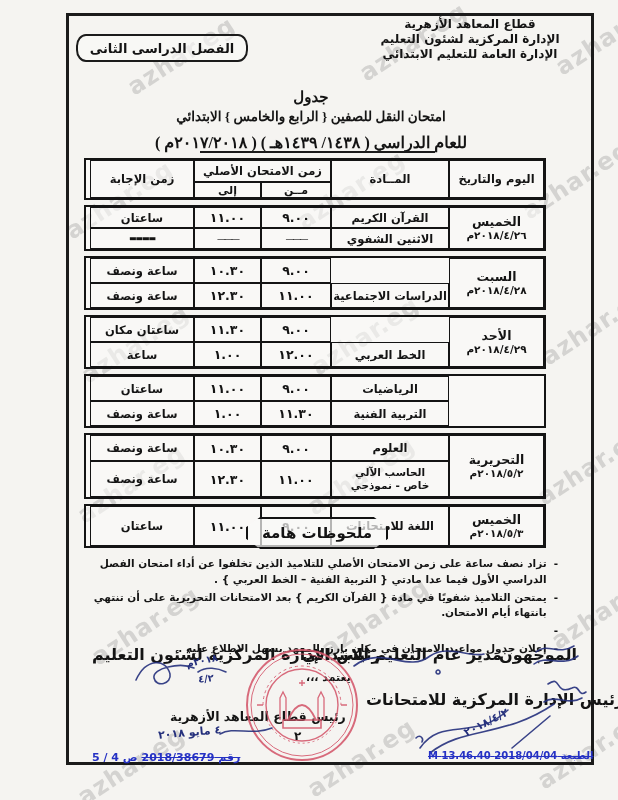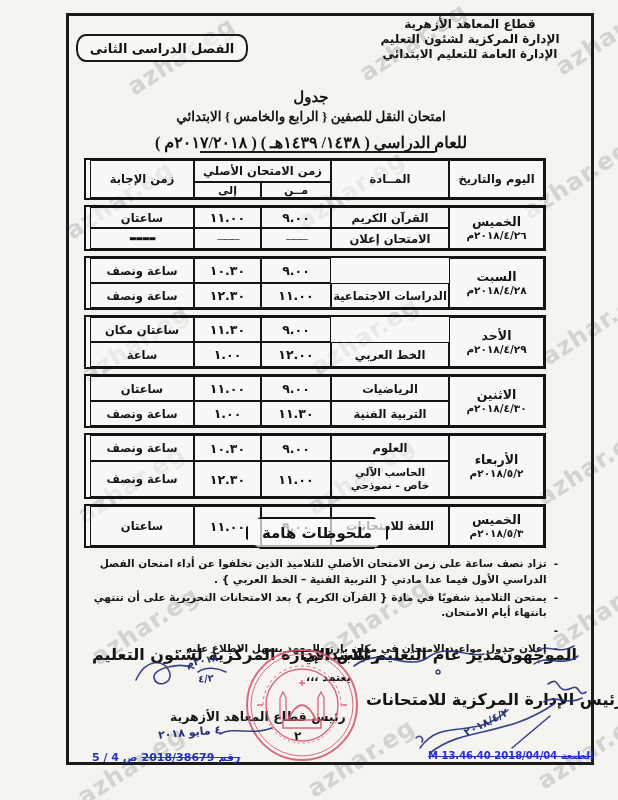--- a/index.html
+++ b/index.html
@@ -171,21 +171,21 @@
 
     <div class="tgroup" style="grid-template-rows:21px 21px">
       <div class="cell day" style="grid-column:1;grid-row:1/3">
         <div>الخميس</div>
         <div class="daydate">٢٠١٨/٤/٢٦م</div>
       </div>
       <div class="cell subj" style="grid-column:2;grid-row:1">القرآن الكريم</div>
       <div class="cell time" style="grid-column:3;grid-row:1">٩.٠٠</div>
       <div class="cell time" style="grid-column:4;grid-row:1">١١.٠٠</div>
       <div class="cell ans" style="grid-column:5;grid-row:1">ساعتان</div>
-      <div class="cell subj" style="grid-column:2;grid-row:2">الامتحان إعلان</div>
+      <div class="cell subj" style="grid-column:2;grid-row:2">الاثنين الشفوي</div>
       <div class="cell thin-dash" style="grid-column:3;grid-row:2">———</div>
       <div class="cell thin-dash" style="grid-column:4;grid-row:2">———</div>
       <div class="cell bar-dash" style="grid-column:5;grid-row:2">▬▬▬▬</div>
     </div>
 
     <div class="tgroup" style="grid-template-rows:25px 25px">
       <div class="cell day" style="grid-column:1;grid-row:1/3">
         <div>السبت</div>
         <div class="daydate">٢٠١٨/٤/٢٨م</div>
       </div>
@@ -206,37 +206,33 @@
       <div class="cell time" style="grid-column:3;grid-row:1">٩.٠٠</div>
       <div class="cell time" style="grid-column:4;grid-row:1">١١.٣٠</div>
       <div class="cell ans" style="grid-column:5;grid-row:1">ساعتان مكان</div>
       <div class="cell subj" style="grid-column:2;grid-row:2">الخط العربي</div>
       <div class="cell time" style="grid-column:3;grid-row:2">١٢.٠٠</div>
       <div class="cell time" style="grid-column:4;grid-row:2">١.٠٠</div>
       <div class="cell ans" style="grid-column:5;grid-row:2">ساعة</div>
     </div>
 
     <div class="tgroup" style="grid-template-rows:25px 25px">
-      <div class="cell day" style="grid-column:1;grid-row:1/3">
-        <div>الاثنين</div>
-        <div class="daydate">٢٠١٨/٤/٣٠م</div>
-      </div>
       <div class="cell subj" style="grid-column:2;grid-row:1">الرياضيات</div>
       <div class="cell time" style="grid-column:3;grid-row:1">٩.٠٠</div>
       <div class="cell time" style="grid-column:4;grid-row:1">١١.٠٠</div>
       <div class="cell ans" style="grid-column:5;grid-row:1">ساعتان</div>
       <div class="cell subj" style="grid-column:2;grid-row:2">التربية الفنية</div>
       <div class="cell time" style="grid-column:3;grid-row:2">١١.٣٠</div>
       <div class="cell time" style="grid-column:4;grid-row:2">١.٠٠</div>
       <div class="cell ans" style="grid-column:5;grid-row:2">ساعة ونصف</div>
     </div>
 
     <div class="tgroup" style="grid-template-rows:26px 36px">
       <div class="cell day" style="grid-column:1;grid-row:1/3">
-        <div>الأربعاء</div>
+        <div>التحريرية</div>
         <div class="daydate">٢٠١٨/٥/٢م</div>
       </div>
       <div class="cell subj" style="grid-column:2;grid-row:1">العلوم</div>
       <div class="cell time" style="grid-column:3;grid-row:1">٩.٠٠</div>
       <div class="cell time" style="grid-column:4;grid-row:1">١٠.٣٠</div>
       <div class="cell ans" style="grid-column:5;grid-row:1">ساعة ونصف</div>
       <div class="cell subj2" style="grid-column:2;grid-row:2">
         <div>الحاسب الآلي</div>
         <div>خاص - نموذجي</div>
       </div>

